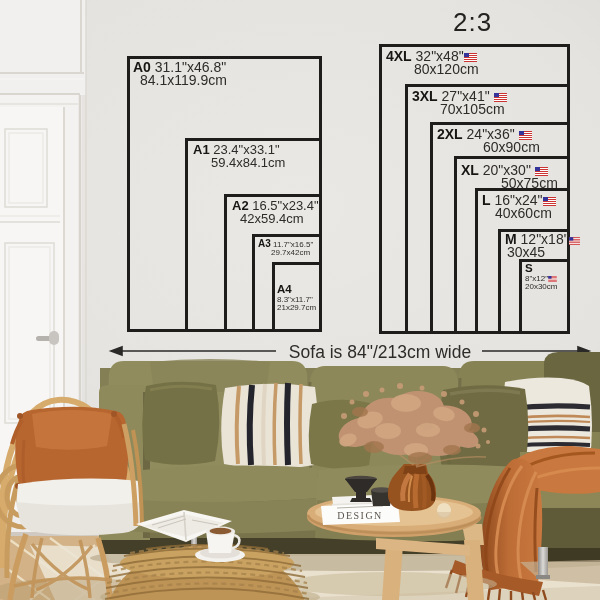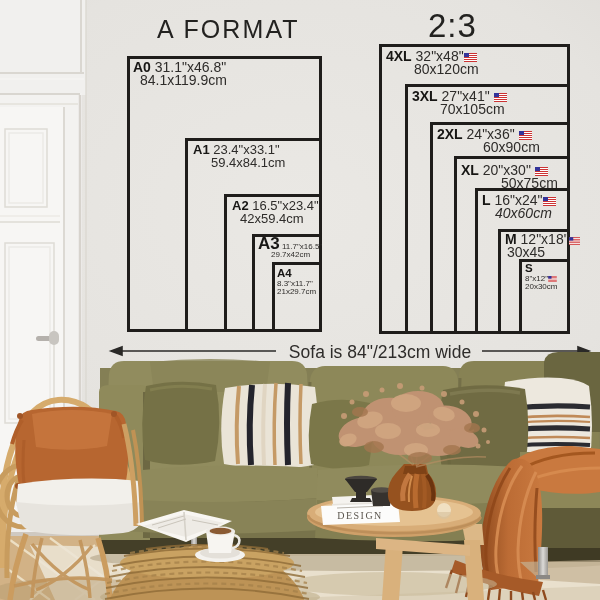--- a/index.html
+++ b/index.html
@@ -40,46 +40,45 @@
     <line x1="80" y1="95" x2="80" y2="540" stroke="#d7d3cd" stroke-width="2.5"></line>
     <line x1="0" y1="94" x2="80" y2="94" stroke="#d9d6d0" stroke-width="2"></line>
     <line x1="0" y1="104" x2="78" y2="104" stroke="#e3e0da" stroke-width="1.5"></line>
     <line x1="86" y1="0" x2="86" y2="535" stroke="#dcd8d2" stroke-width="2" opacity="0.7"></line>
   </g>
 </svg>
 
 <div style="position:absolute;left:36px;top:336px;width:19px;height:5px;background:#b5b1ac;border-radius:2.5px;"></div>
 <div style="position:absolute;left:49px;top:331px;width:10px;height:14px;background:#c8c5c0;border-radius:5px;"></div>
 
-<div class="ttl" style="left:157px;top:15px;font-size:25px;letter-spacing:2.1px;">A FORMAT</div>
 
 <div>
 
 <div class="rect" style="left:127px;top:56px;width:195px;height:276px;"></div>
 
 <div class="lbl" style="left:133px;top:61px;"><b>A0</b> 31.1"x46.8"<br><span style="margin-left:7px;">84.1x119.9cm</span></div>
 
 <div class="rect" style="left:185px;top:138px;width:137px;height:194px;"></div>
 
 <div class="lbl" style="left:193px;top:143px;font-size:13px;"><b>A1</b> 23.4"x33.1"<br><span style="margin-left:18px;">59.4x84.1cm</span></div>
 
 <div class="rect" style="left:224px;top:194px;width:98px;height:138px;"></div>
 
 <div class="lbl" style="left:232px;top:199px;font-size:13px;"><b>A2</b> 16.5"x23.4"<br><span style="margin-left:8px;">42x59.4cm</span></div>
 
 <div class="rect" style="left:252px;top:234px;width:70px;height:98px;"></div>
 
-<div class="lbl" style="left:258px;top:240px;font-size:8px;line-height:8px;"><b style="font-size:17px;">A3</b> 11.7"x16.5"<br><span style="margin-left:13px;">29.7x42cm</span></div>
+<div class="lbl" style="left:258px;top:240px;font-size:8px;line-height:8px;"><b style="font-size:10px;">A3</b> 11.7"x16.5"<br><span style="margin-left:13px;">29.7x42cm</span></div>
 
 <div class="rect" style="left:272px;top:262px;width:50px;height:70px;"></div>
 
-<div class="lbl" style="left:277px;top:268px;font-size:8px;line-height:8.5px;"><b style="font-size:11.5px;line-height:11px;">A4</b><br>8.3"x11.7"<br>21x29.7cm</div>
+<div class="lbl" style="left:277px;top:284px;font-size:8px;line-height:8.5px;"><b style="font-size:11.5px;line-height:11px;">A4</b><br>8.3"x11.7"<br>21x29.7cm</div>
 </div>
 
-<div class="ttl" style="left:428px;top:7px;font-size:33px;letter-spacing:1px;">2:3</div>
+<div class="ttl" style="left:453px;top:7px;font-size:26px;letter-spacing:1px;">2:3</div>
 
 <div>
 
 <div class="rect" style="left:379px;top:44px;width:191px;height:290px;"></div>
 
 <div class="lbl" style="left:386px;top:50px;"><b>4XL</b> 32"x48"<svg class="flag" width="13" height="9" viewBox="0 0 13 9">
           <rect width="13" height="9" fill="#fff"></rect>
           <rect y="0" width="13" height="1" fill="#c33"></rect>
           <rect y="2" width="13" height="1" fill="#c33"></rect>
           <rect y="4" width="13" height="1" fill="#c33"></rect>
@@ -127,21 +126,21 @@
 <div class="rect" style="left:475px;top:188px;width:95px;height:146px;"></div>
 
 <div class="lbl" style="left:482px;top:194px;"><b>L</b> 16"x24"<svg class="flag" width="13" height="9" viewBox="0 0 13 9">
           <rect width="13" height="9" fill="#fff"></rect>
           <rect y="0" width="13" height="1" fill="#c33"></rect>
           <rect y="2" width="13" height="1" fill="#c33"></rect>
           <rect y="4" width="13" height="1" fill="#c33"></rect>
           <rect y="6" width="13" height="1" fill="#c33"></rect>
           <rect y="8" width="13" height="1" fill="#c33"></rect>
           <rect width="5" height="4" fill="#339"></rect>
-        </svg><br><span style="margin-left:13px;font-style:italic;">40x60cm</span></div>
+        </svg><br><span style="margin-left:13px;">40x60cm</span></div>
 
 <div class="rect" style="left:498px;top:229px;width:72px;height:105px;"></div>
 
 <div class="lbl" style="left:505px;top:233px;"><b>M</b> 12"x18"<svg class="flag" width="11" height="8" viewBox="0 0 13 9">
           <rect width="13" height="9" fill="#fff"></rect>
           <rect y="0" width="13" height="1" fill="#c33"></rect>
           <rect y="2" width="13" height="1" fill="#c33"></rect>
           <rect y="4" width="13" height="1" fill="#c33"></rect>
           <rect y="6" width="13" height="1" fill="#c33"></rect>
           <rect y="8" width="13" height="1" fill="#c33"></rect>

